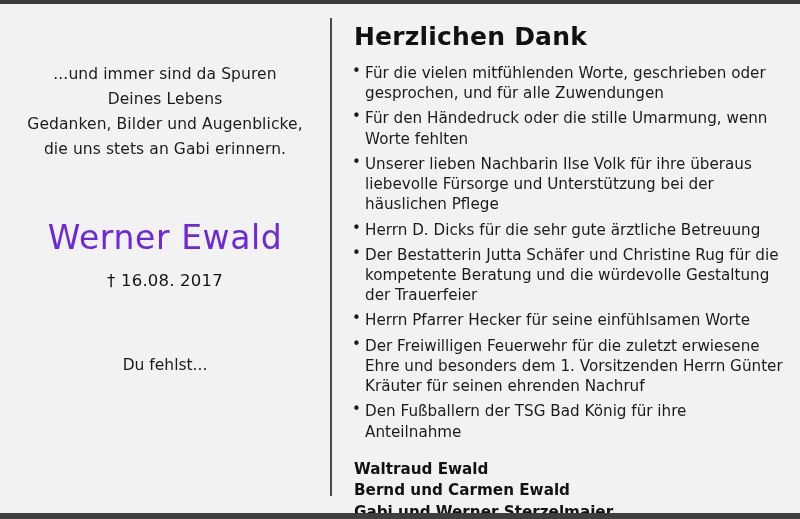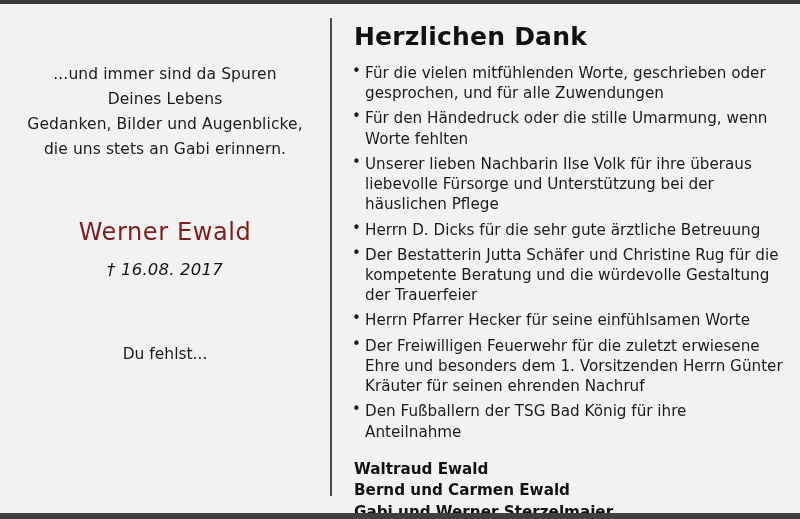--- a/index.html
+++ b/index.html
@@ -65,33 +65,32 @@
     text-align: center;
     color: #1c1c1c;
     font-size: 15.5px;
     line-height: 1.62;
     letter-spacing: 0.1px;
     margin-top: 28px;
   }
   .verse .ln { display: block; white-space: nowrap; }
   .deceased-name {
     margin-top: 56px;
-    font-size: 24px;
+    font-size: 33px;
     letter-spacing: 0.6px;
-    color: #7f1d1d;
+    color: #6d28d9;
     text-align: center;
     font-weight: 400;
   }
   .death-date {
     margin-top: 14px;
     font-size: 16.5px;
     color: #141414;
     text-align: center;
     letter-spacing: 0.2px;
-    font-style: italic;
   }
   .closing {
     margin-top: 66px;
     font-size: 15.5px;
     color: #1a1a1a;
     text-align: right;
   }
 
   
   .thanks-title {

